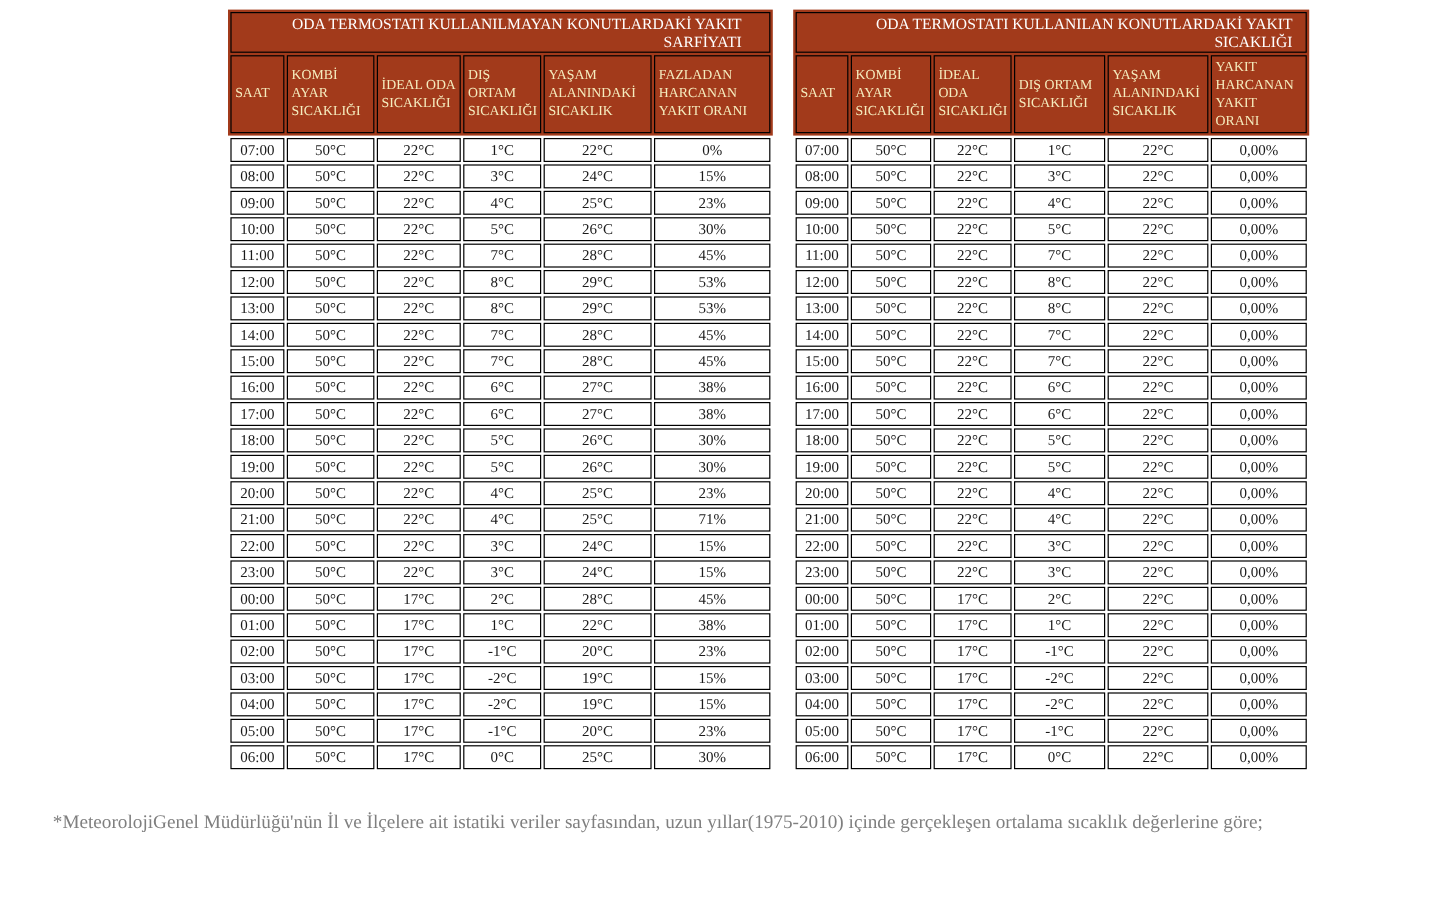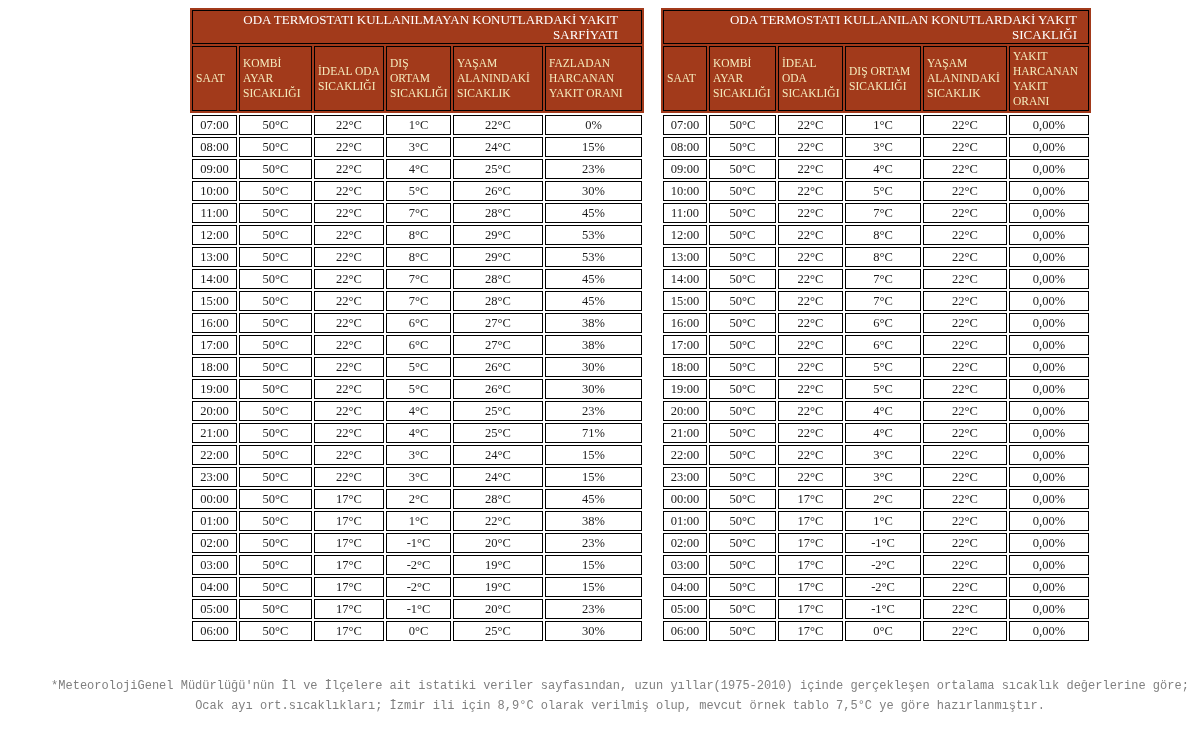--- a/index.html
+++ b/index.html
@@ -51,23 +51,23 @@
     height: 20px;
     line-height: 18px;
     overflow: hidden;
     white-space: nowrap;
   }
   .tbl-wrap.right table.data td:last-child { font-weight: normal; }
 
   .footnotes {
     position: absolute;
     top: 676px; left: 44px; right: 0;
-    text-align: center;
-    font-family: Liberation Mono, monospace;
-    font-size: 12px;
+    text-align: left;
+    font-family: Liberation Serif, serif;
+    font-size: 16px;
     color: #7F7F7F;
   }
   .footnotes .fn-line { height: 20px; line-height: 20px; }
 </style>
 </head>
 <body>
 
 <div class="tbl-wrap left">
   <table class="head">
     <colgroup>
@@ -527,14 +527,13 @@
           <td>0°C</td>
           <td>22°C</td>
           <td>0,00%</td>
         </tr>
       </tbody>
   </table>
 </div>
 
 <div class="footnotes">
   <div class="fn-line">*MeteorolojiGenel Müdürlüğü'nün İl ve İlçelere ait istatiki veriler sayfasından, uzun yıllar(1975-2010) içinde gerçekleşen ortalama sıcaklık değerlerine göre;</div>
-  <div class="fn-line">Ocak ayı ort.sıcaklıkları; İzmir ili için 8,9°C olarak verilmiş olup, mevcut örnek tablo 7,5°C ye göre hazırlanmıştır.</div>
 </div>
 
 </body></html>

